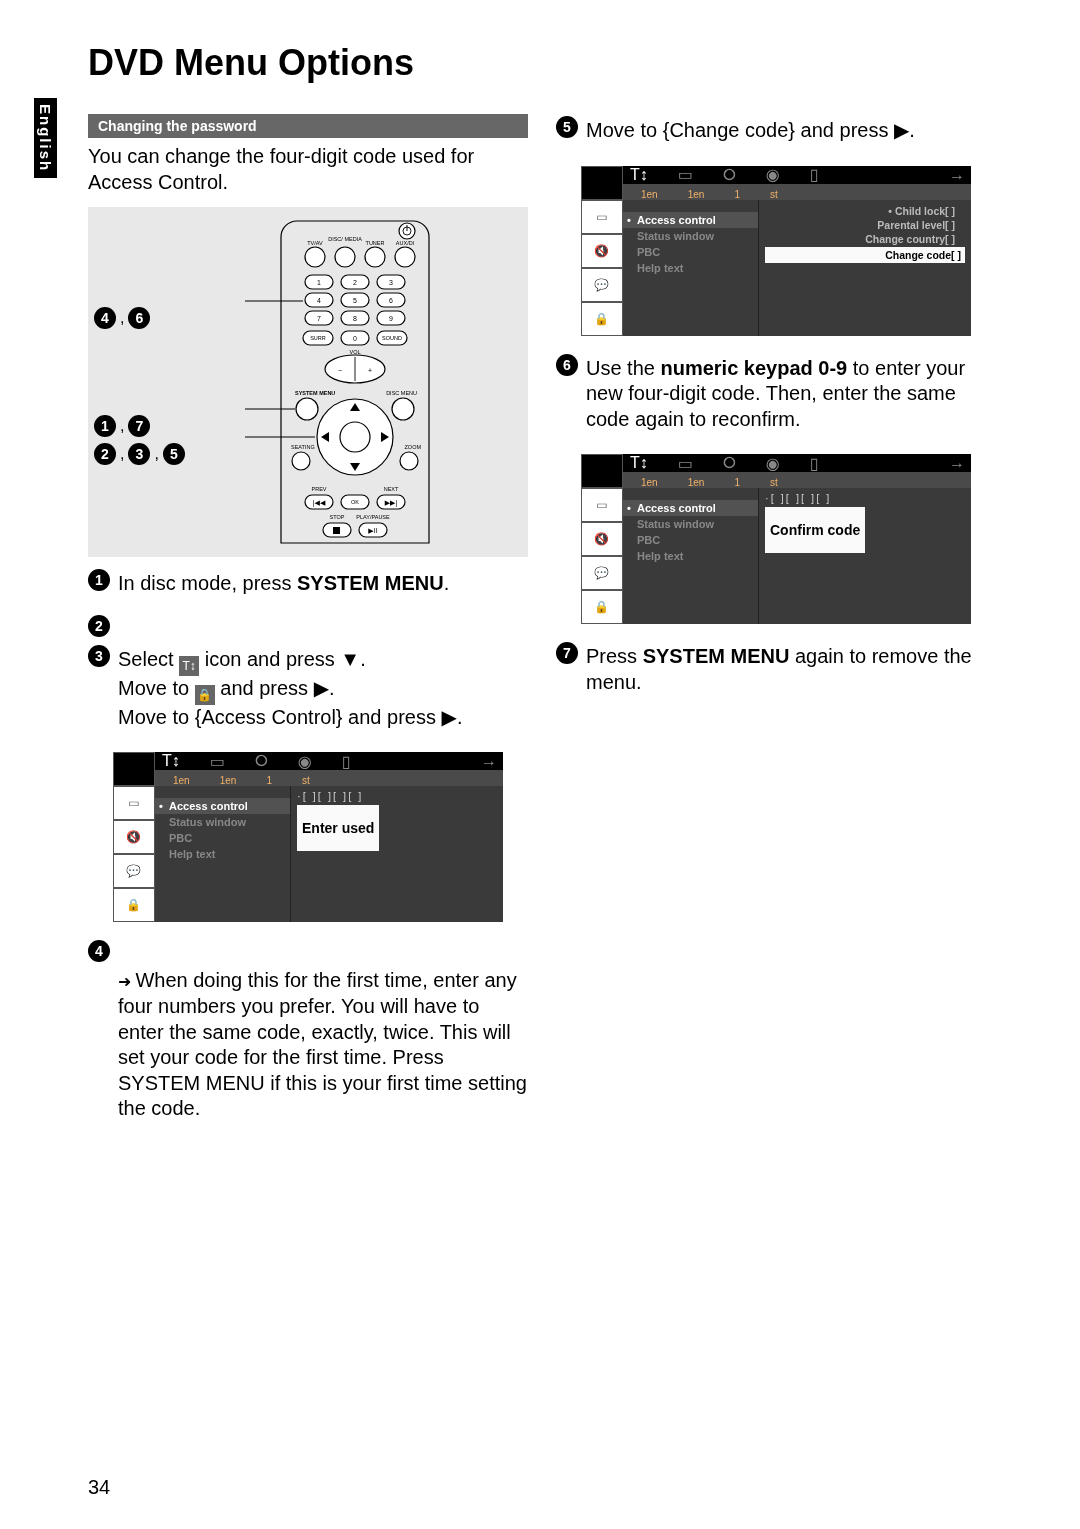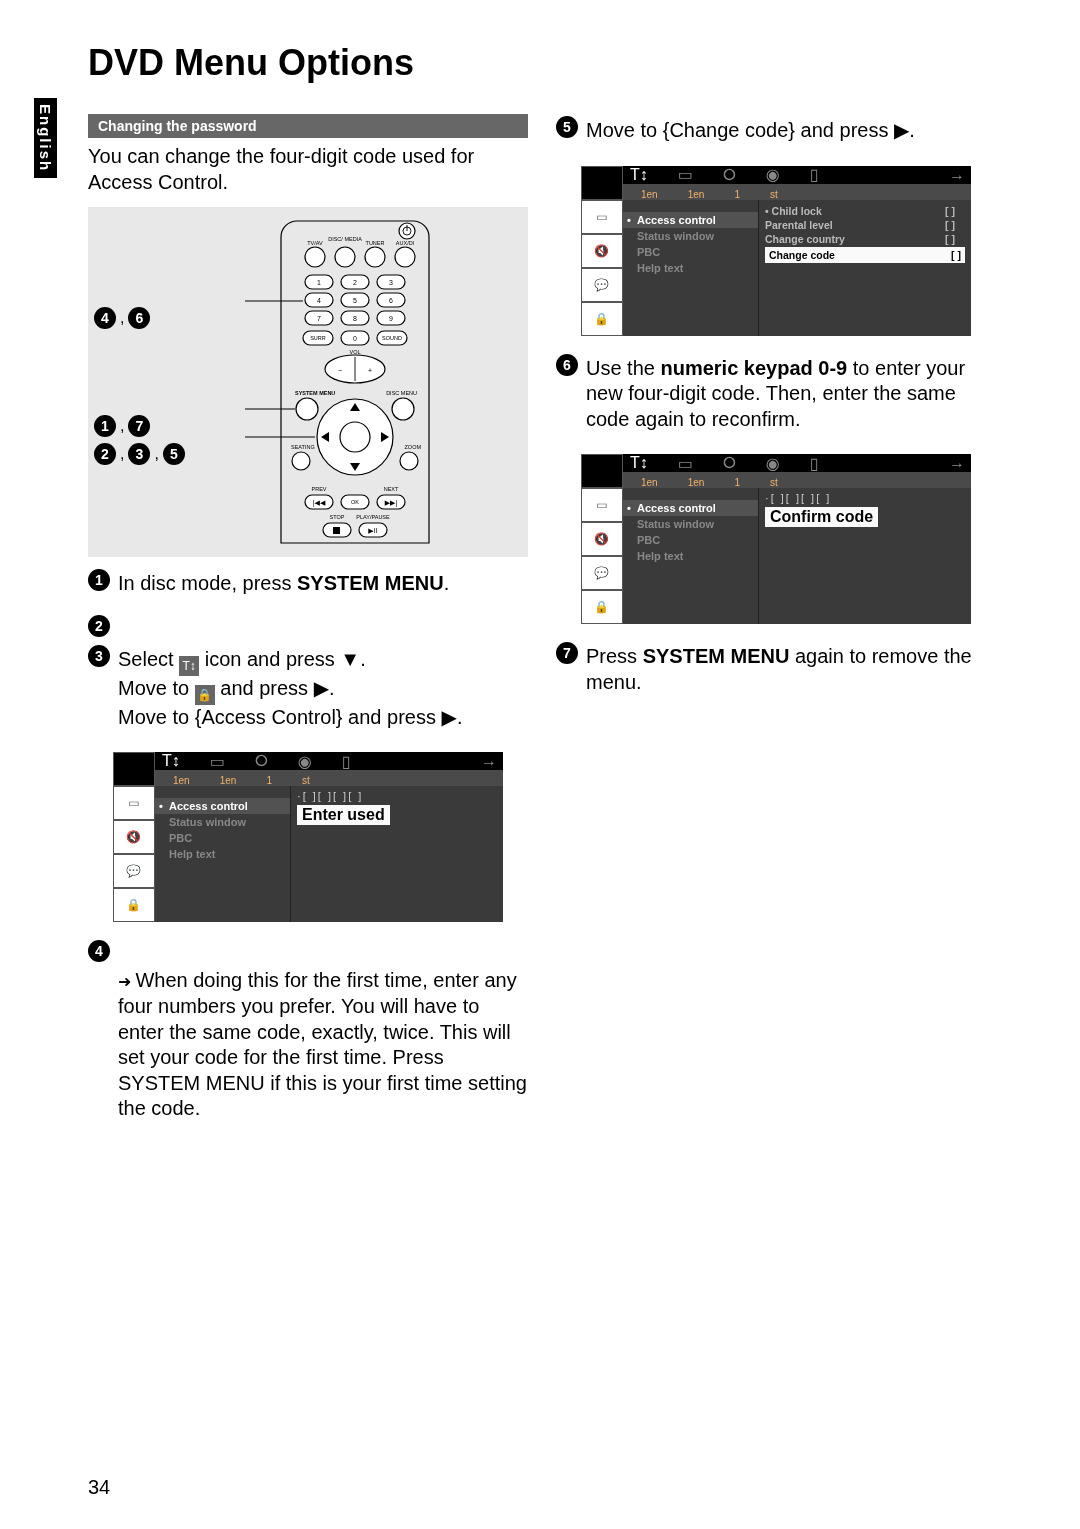--- a/index.html
+++ b/index.html
@@ -150,30 +150,30 @@
   .osd-item.sel { background:#525252; color:#fff; }
   .osd-item.sel::before { content:"•"; position:absolute; left:4px; color:#fff; }
   .osd-right {
     flex:1; padding:4px 6px;
   }
   .osd-box {
     display:inline-block;
     background:#fafafa;
     color:#000;
     font-weight:700;
-    font-size:16px;
-    padding:1px 5px;
+    font-size:14px;
+    padding:15px 5px;
     margin-top:3px;
   }
   .osd-digits {
     color:#ccc; font-size:11px; letter-spacing:2px;
   }
   .osd-opt {
     color:#bbb; font-weight:700; font-size:10.5px; padding:1px 0;
-    display:flex; justify-content:space-between; padding-right:10px;
+    display:flex; justify-content:flex-end; padding-right:10px;
   }
   .osd-opt.hl { background:#fafafa; color:#000; padding:2px 4px; margin:1px 0;}
   .sub-note { padding-left:30px; }
   .inline-icon {
     display:inline-block;
     width:20px; height:20px;
     background:#666;
     vertical-align:-4px;
     color:#fff;
     font-size:12px;

